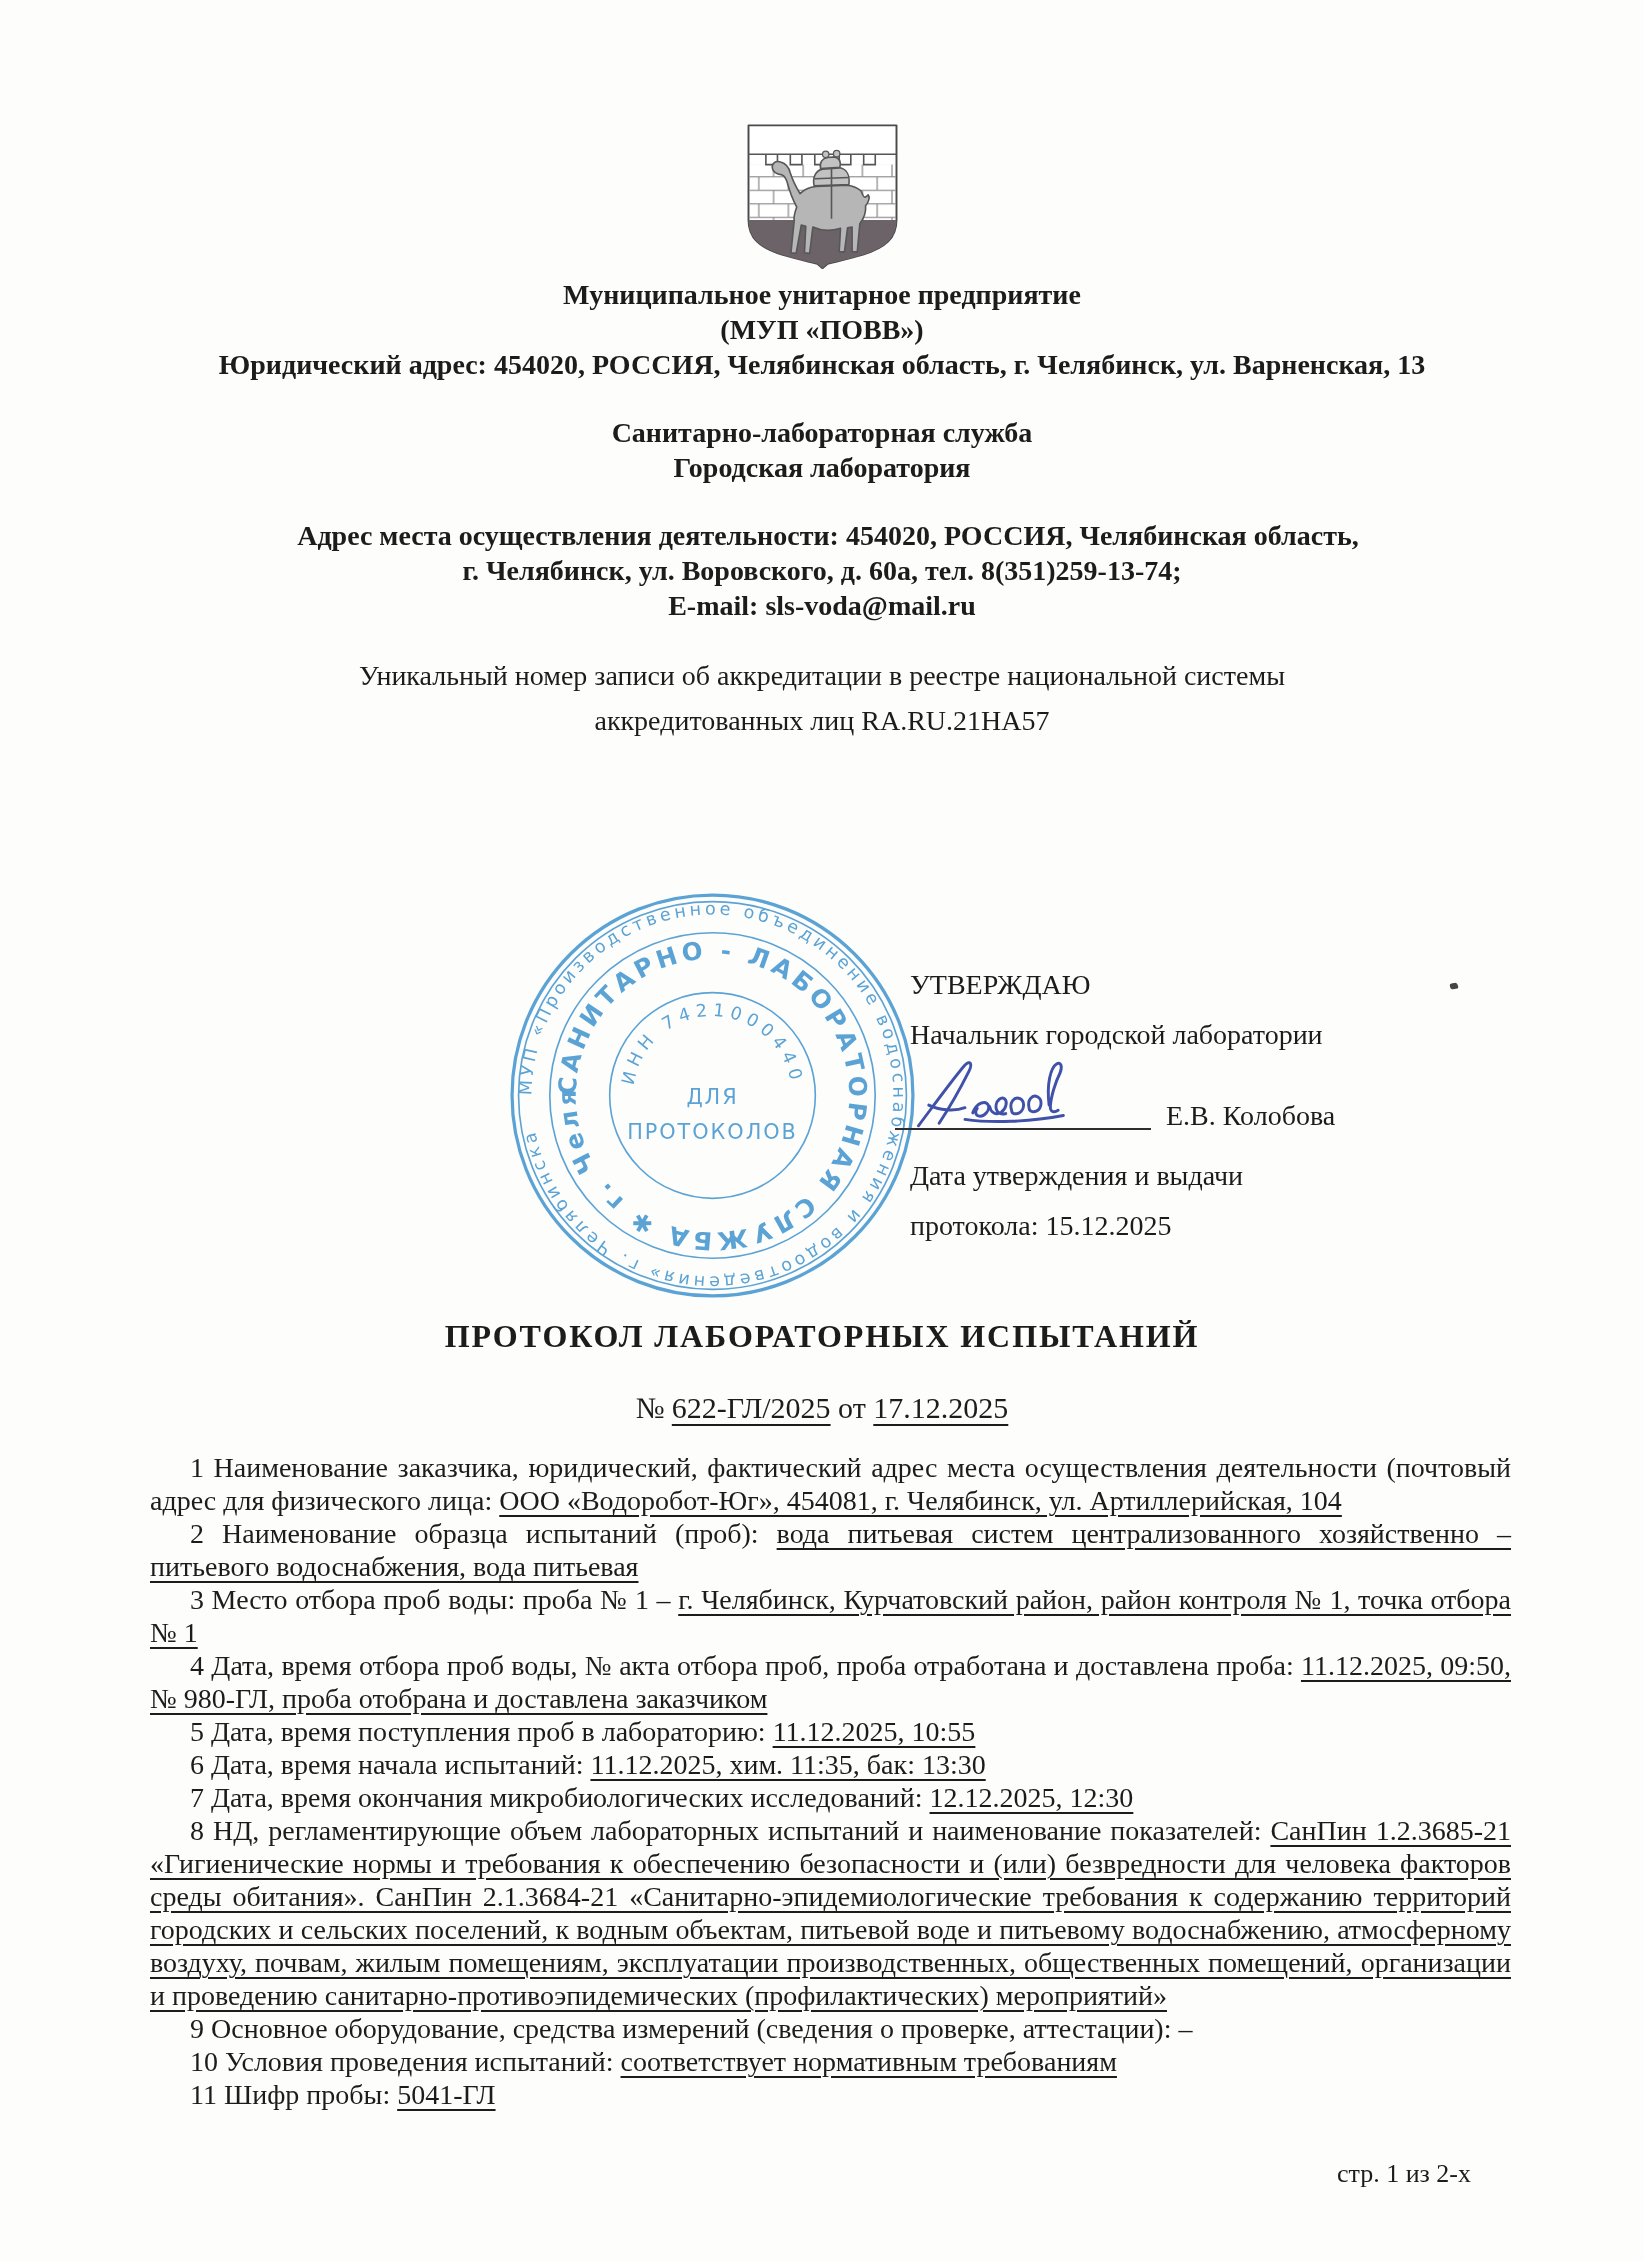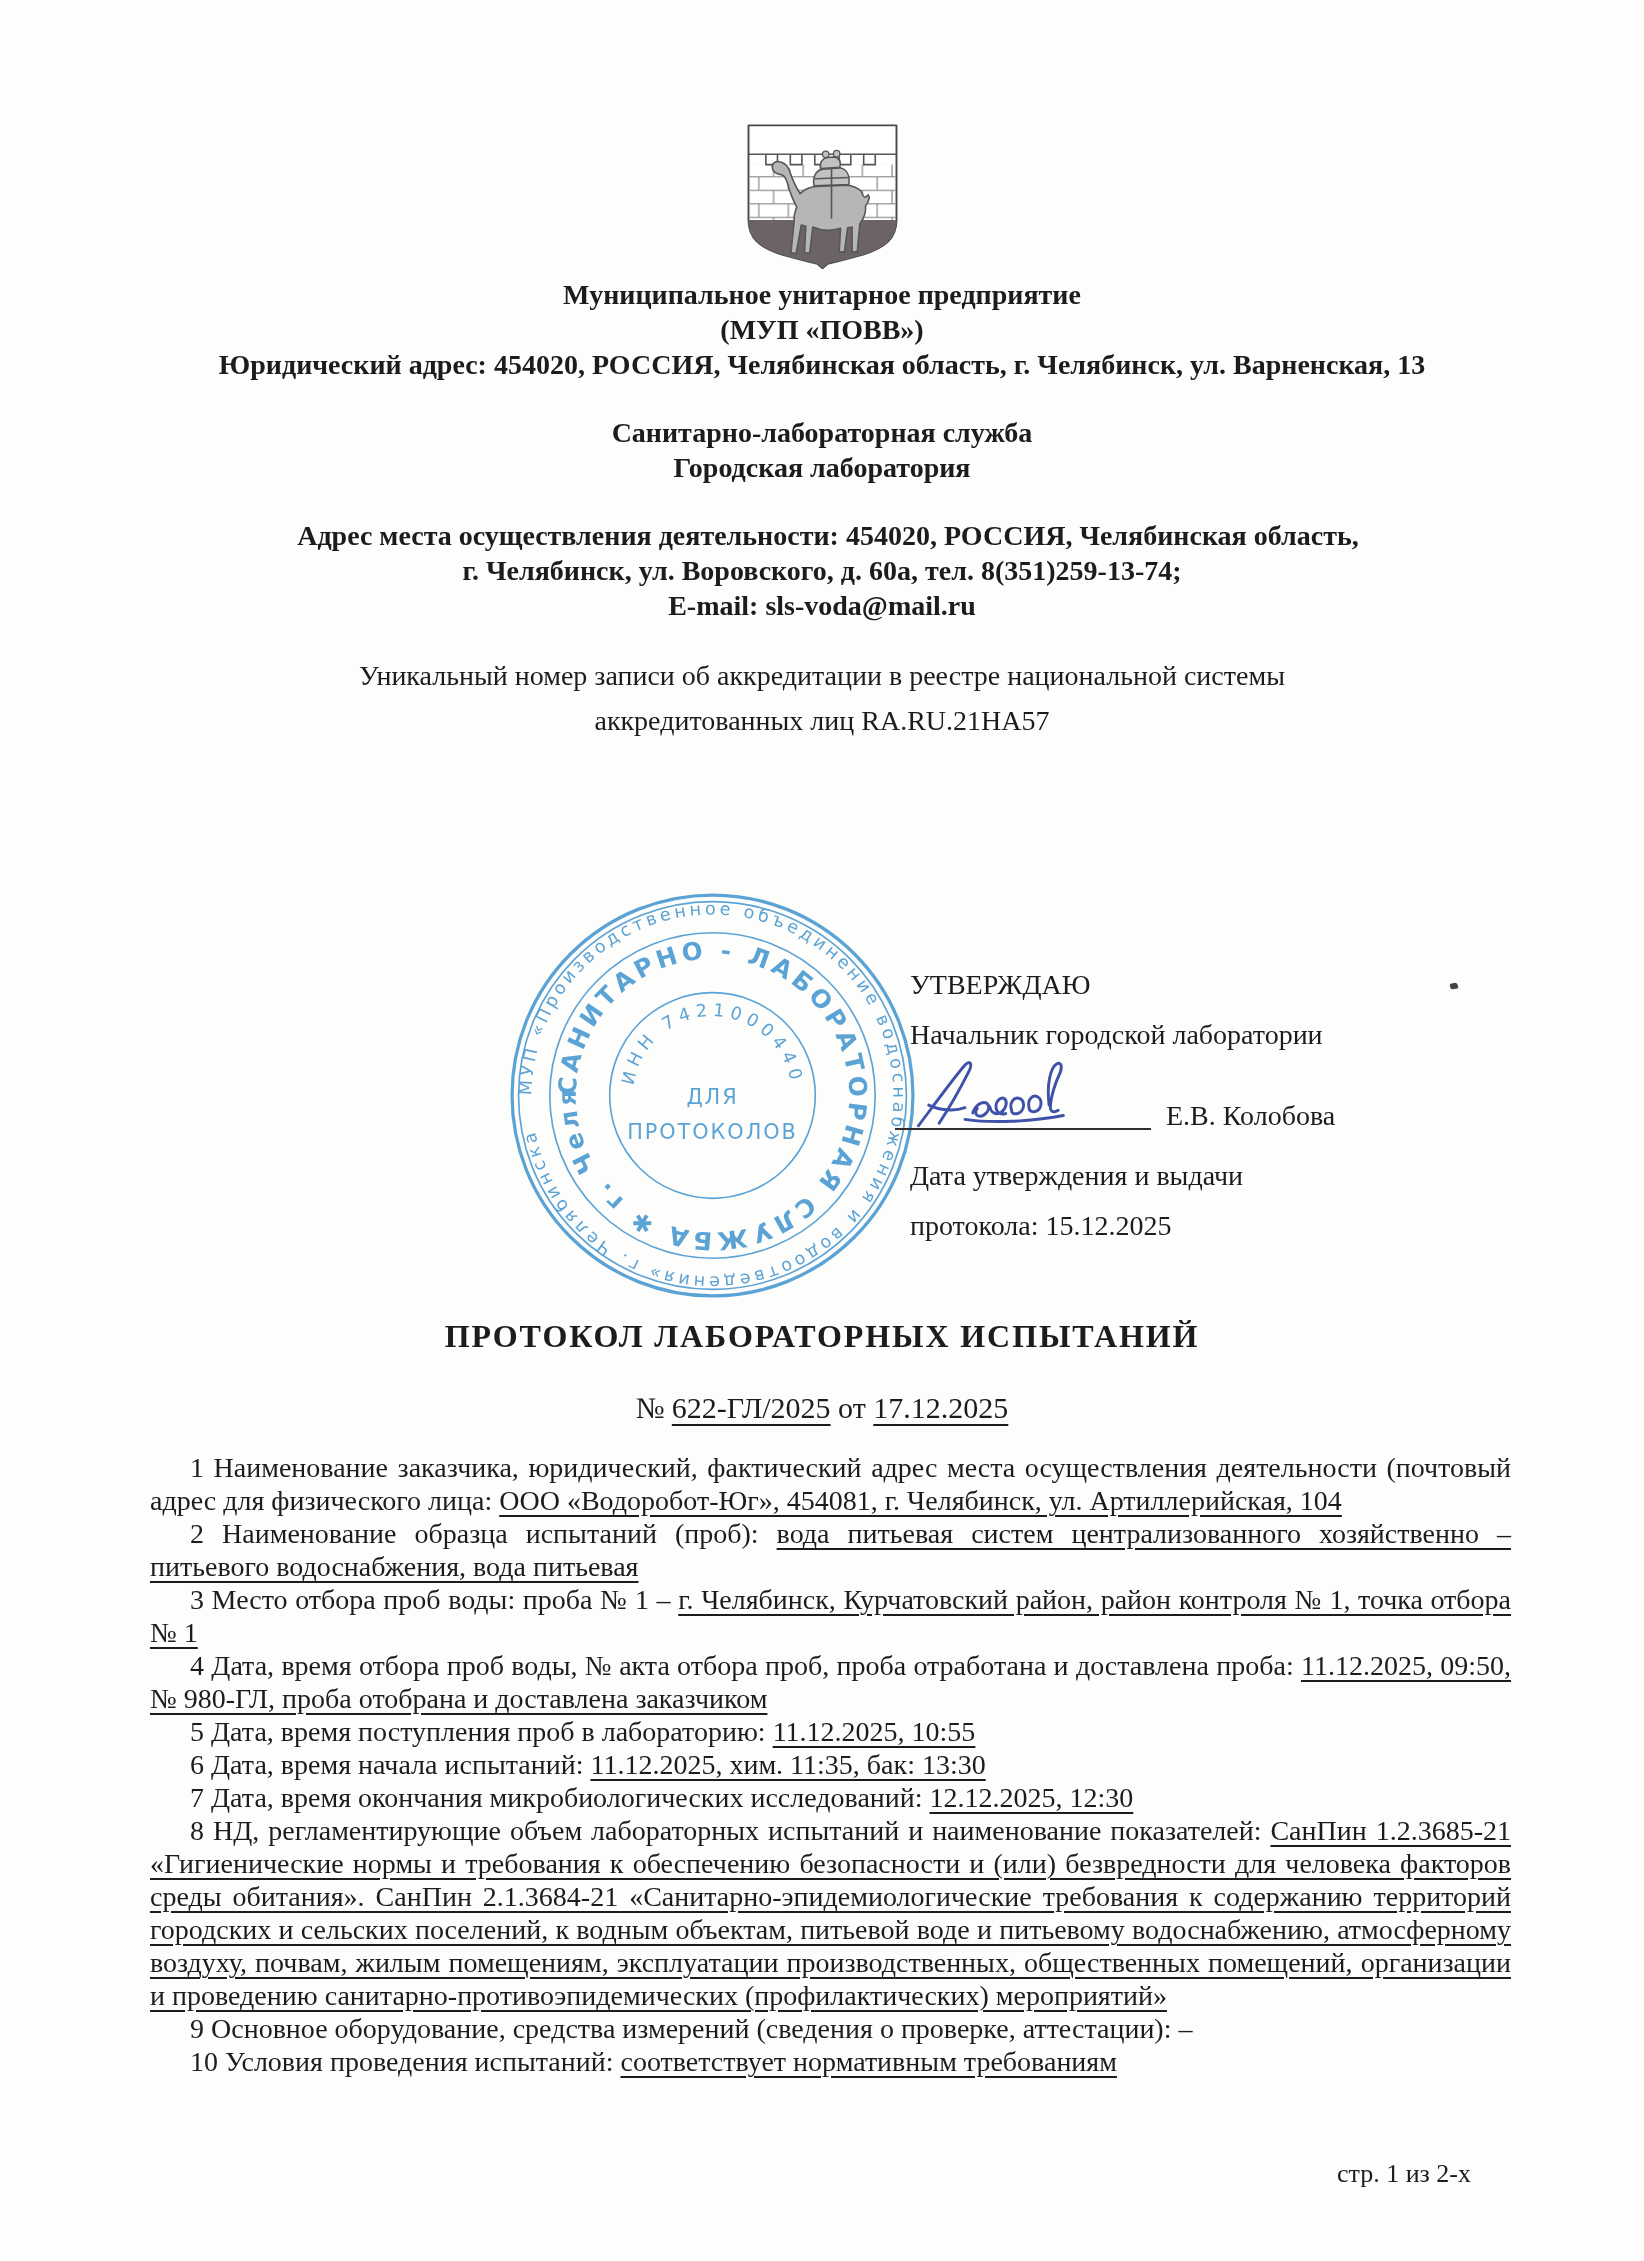--- a/index.html
+++ b/index.html
@@ -135,17 +135,18 @@
     <p><span>1 Наименование заказчика, юридический, фактический адрес места осуществления деятельности (почтовый адрес для физического лица: </span><span class="u">ООО «Водоробот-Юг», 454081, г. Челябинск, ул. Артиллерийская, 104</span></p>
     <p><span>2 Наименование образца испытаний (проб): </span><span class="u">вода питьевая систем централизованного хозяйственно – питьевого водоснабжения, вода питьевая</span></p>
     <p><span>3 Место отбора проб воды: проба № 1 – </span><span class="u">г. Челябинск, Курчатовский район, район контроля № 1, точка отбора № 1</span></p>
     <p><span>4 Дата, время отбора проб воды, № акта отбора проб, проба отработана и доставлена проба: </span><span class="u">11.12.2025, 09:50, № 980-ГЛ, проба отобрана и доставлена заказчиком</span></p>
     <p><span>5 Дата, время поступления проб в лабораторию: </span><span class="u">11.12.2025, 10:55</span></p>
     <p><span>6 Дата, время начала испытаний: </span><span class="u">11.12.2025, хим. 11:35, бак: 13:30</span></p>
     <p><span>7 Дата, время окончания микробиологических исследований: </span><span class="u">12.12.2025, 12:30</span></p>
     <p><span>8 НД, регламентирующие объем лабораторных испытаний и наименование показателей: </span><span class="u">СанПин 1.2.3685-21 «Гигиенические нормы и требования к обеспечению безопасности и (или) безвредности для человека факторов среды обитания». СанПин 2.1.3684-21 «Санитарно-эпидемиологические требования к содержанию территорий городских и сельских поселений, к водным объектам, питьевой воде и питьевому водоснабжению, атмосферному воздуху, почвам, жилым помещениям, эксплуатации производственных, общественных помещений, организации и проведению санитарно-противоэпидемических (профилактических) мероприятий»</span></p>
     <p><span>9 Основное оборудование, средства измерений (сведения о проверке, аттестации): –</span></p>
     <p><span>10 Условия проведения испытаний: </span><span class="u">соответствует нормативным требованиям</span></p>
+    <p><span>11 Шифр пробы: </span><span class="u">5041-ГЛ</span></p>
   </main>
 
   <footer class="footer">стр. 1 из 2-х</footer>
 </div>
 
 
 </body></html>

